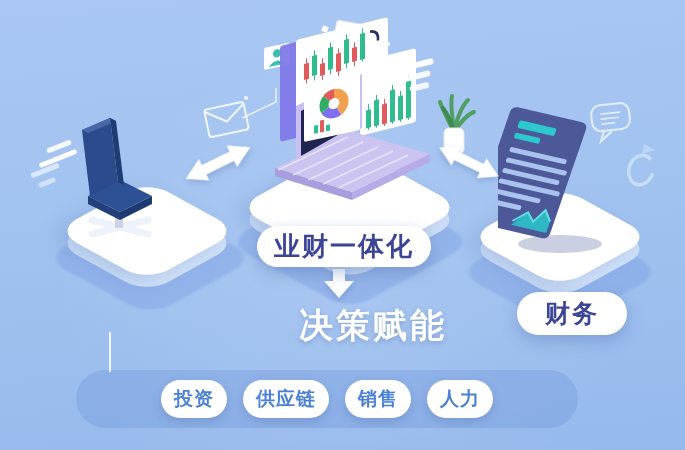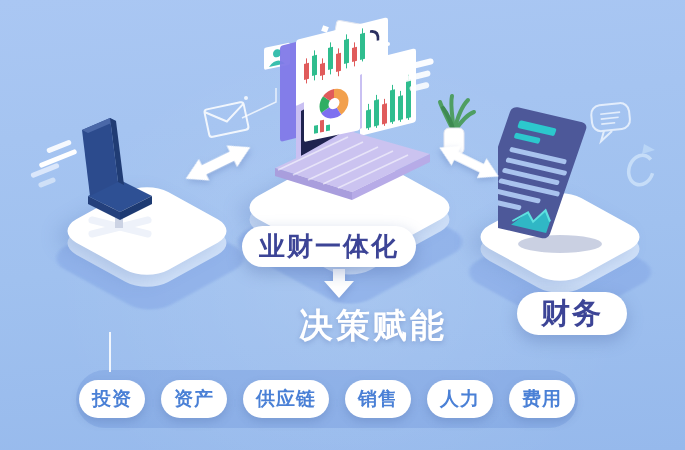--- a/index.html
+++ b/index.html
@@ -219,51 +219,45 @@
     <ellipse cx="21" cy="30" rx="12" ry="15" transform="rotate(18 21 30)" stroke="#c6ddf8" stroke-width="3.5" fill="none" stroke-dasharray="70 14"></ellipse>
   </svg>
 
   <svg class="arrow-svg" style="left:182px;top:150px;transform:rotate(-26deg);" width="72" height="26" viewBox="0 0 84 30">
     <path d="M0,15 L24,1 L24,9 L60,9 L60,1 L84,15 L60,29 L60,21 L24,21 L24,29 Z" fill="#ffffff"></path>
   </svg>
   <svg class="arrow-svg" style="left:436px;top:150px;transform:rotate(26deg);" width="66" height="24" viewBox="0 0 84 30">
     <path d="M0,15 L24,1 L24,9 L60,9 L60,1 L84,15 L60,29 L60,21 L24,21 L24,29 Z" fill="#ffffff"></path>
   </svg>
 
-  <div class="pill" style="left:242px;top:226px;width:174px;height:41px;font-size:26px;">
+  <div class="pill" style="left:257px;top:226px;width:174px;height:41px;font-size:26px;">
     <span>业财一体化</span>
   </div>
 
   <svg class="arrow-svg" style="left:323px;top:269px;" width="32" height="30" viewBox="0 0 32 30">
     <path d="M10,0 H22 V12 H31 L16,29 L1,12 H10 Z" fill="#ffffff"></path>
   </svg>
 
   <div class="empower">决策赋能</div>
 
 
-  <div class="pill" style="left:517px;top:292px;width:110px;height:43px;font-size:29px;">
+  <div class="pill" style="left:517px;top:292px;width:110px;height:43px;font-size:25px;">
     <span>财务</span>
   </div>
 
   <div class="connector"></div>
 
   <div class="tray">
     <div class="module">
         <span>投资</span>
       </div>
     <div class="module">
-        <span>资产</span>
-      </div>
-    <div class="module">
         <span>供应链</span>
       </div>
     <div class="module">
         <span>销售</span>
       </div>
     <div class="module">
         <span>人力</span>
       </div>
-    <div class="module">
-        <span>费用</span>
-      </div>
   </div>
 
 </div>
 
 </body></html>

